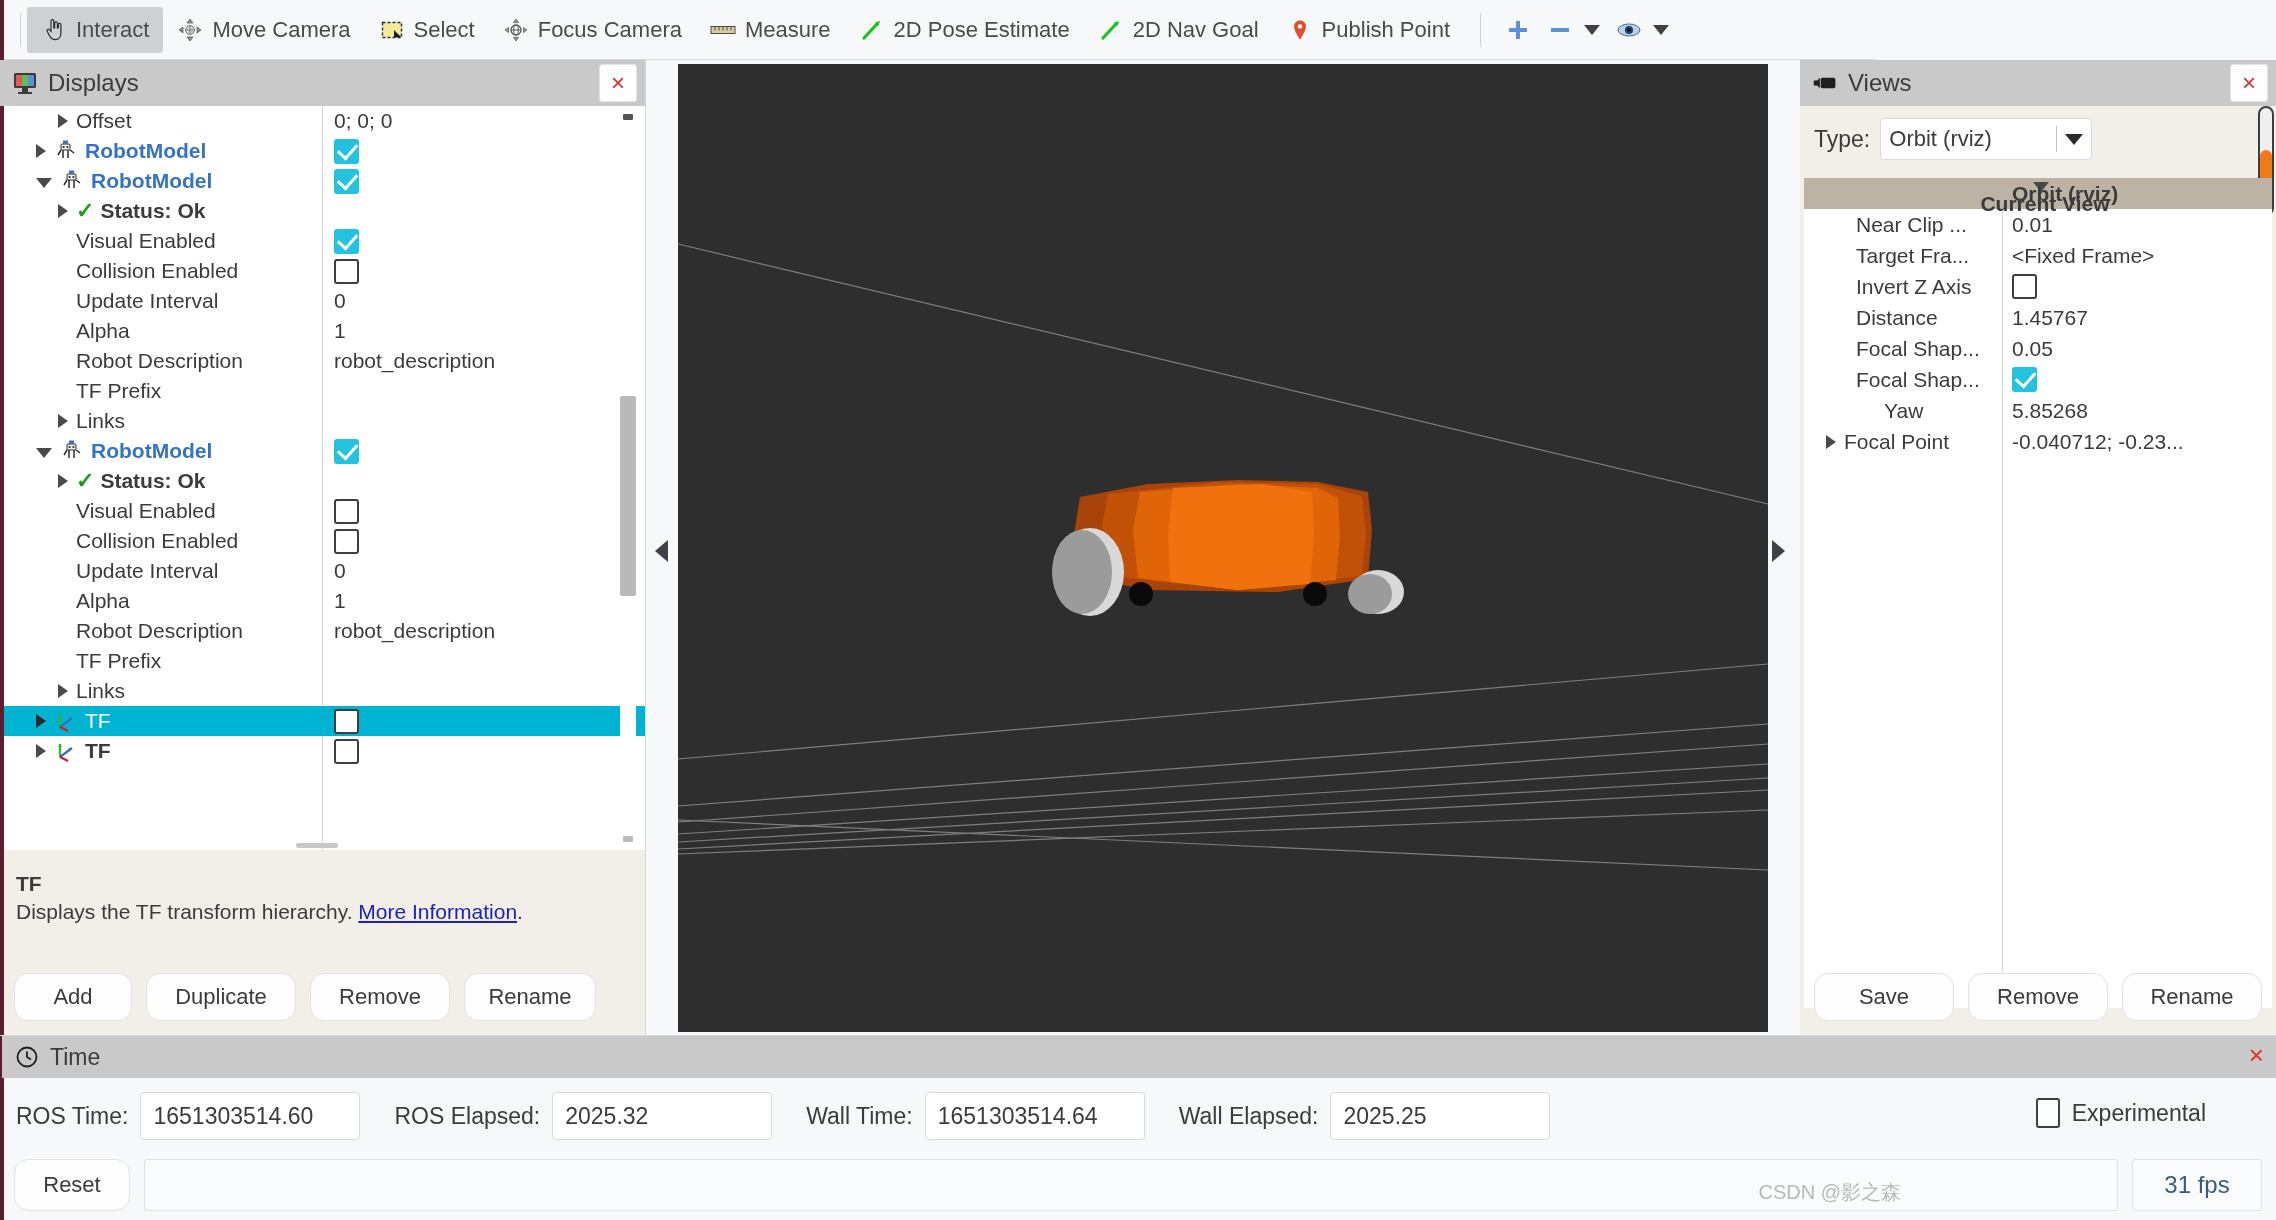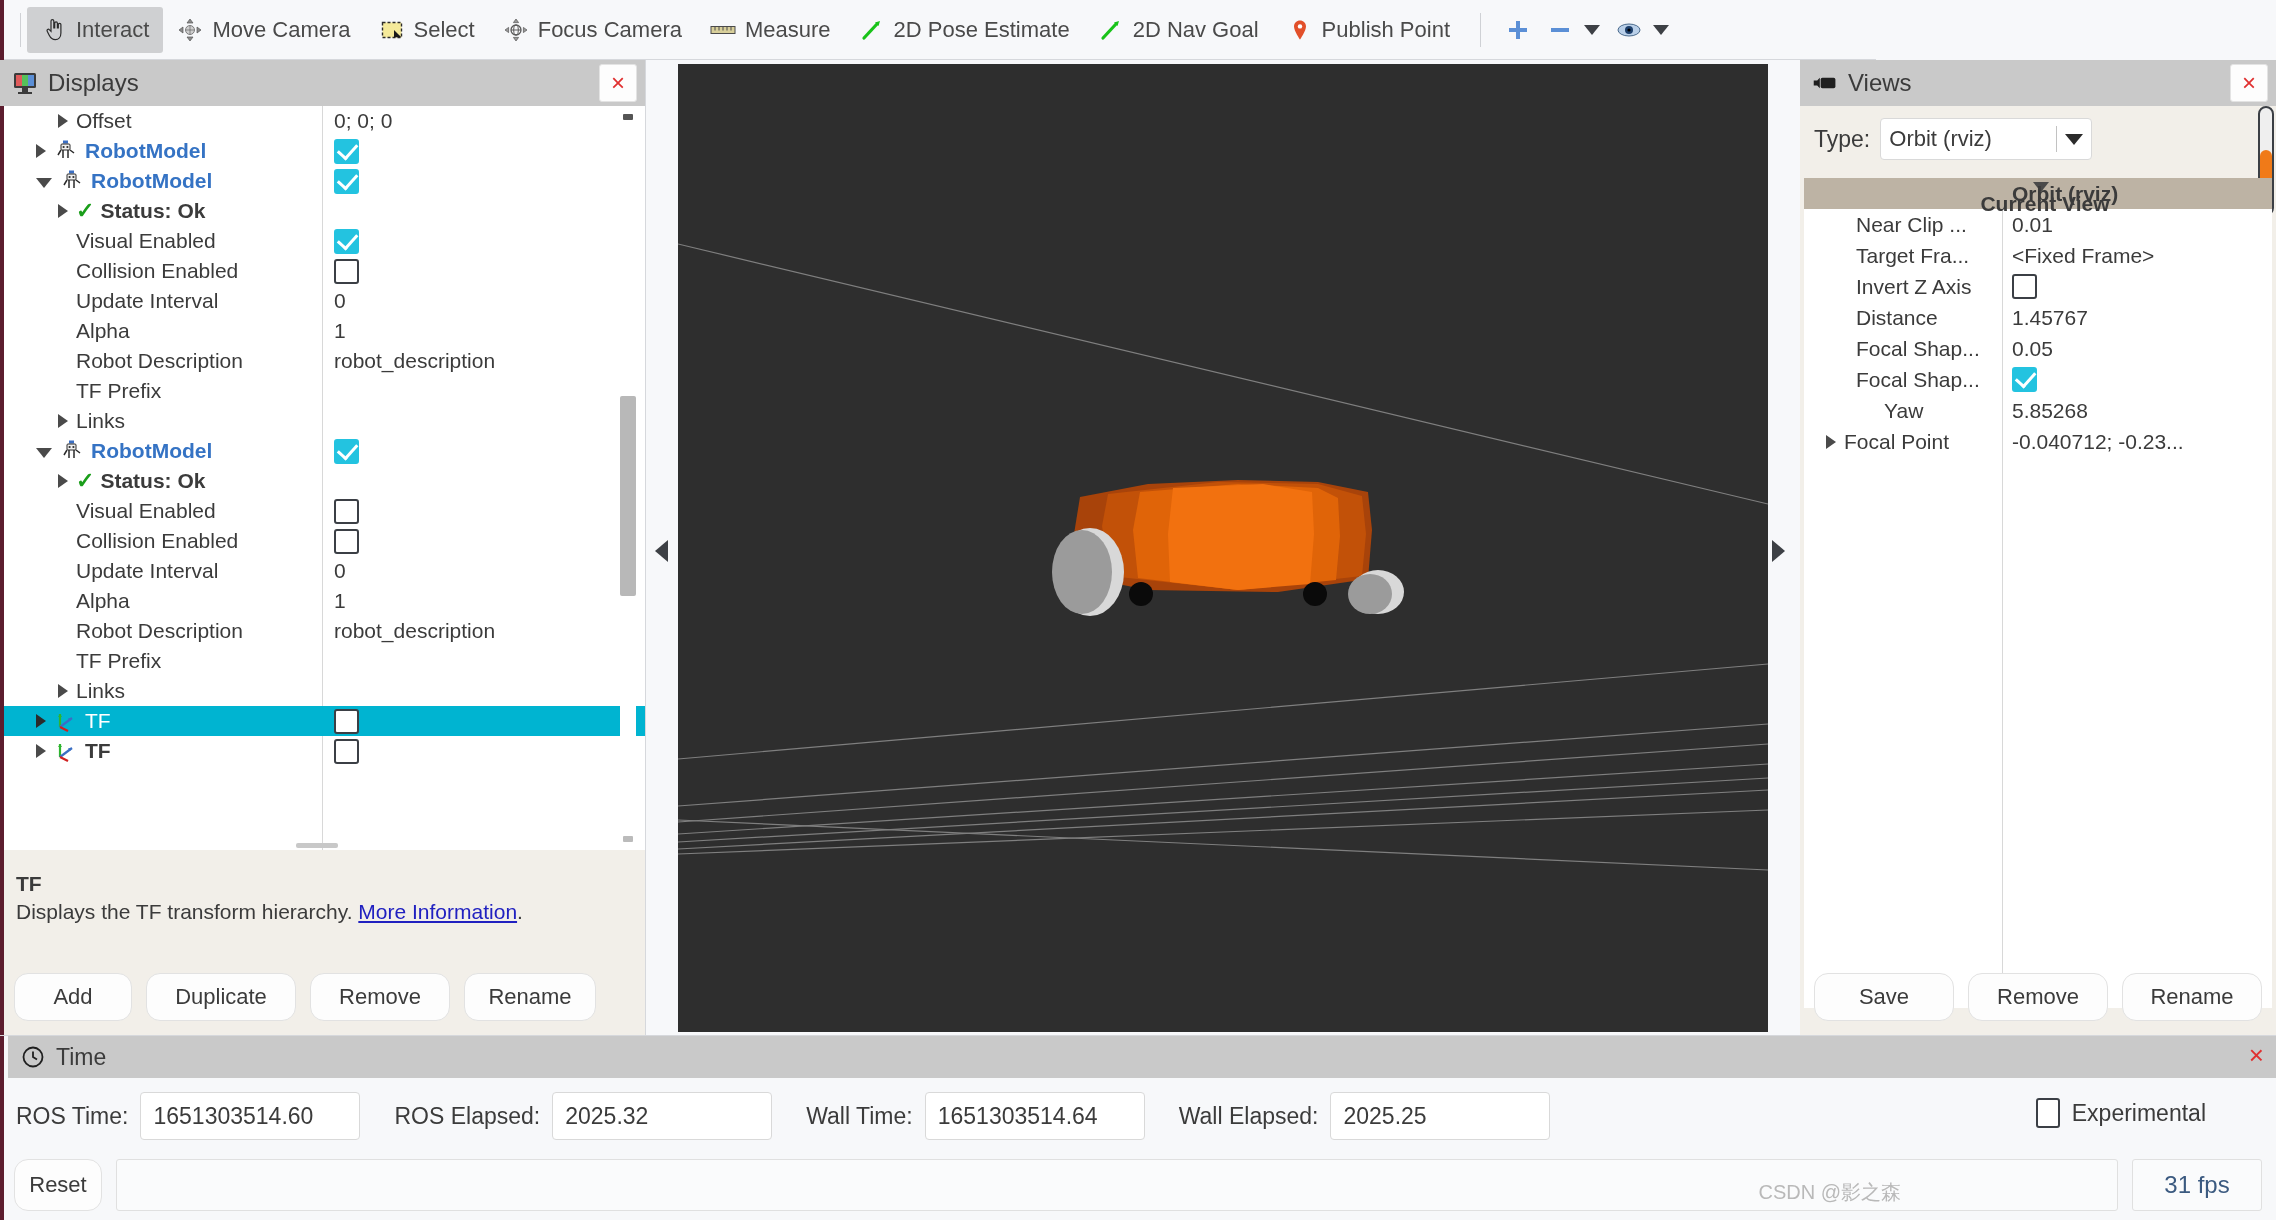--- a/index.html
+++ b/index.html
@@ -186,21 +186,21 @@
 
   
   #time {
     position: absolute; left: 0; top: 1035px; width: 2276px; height: 147px;
     background: #f7f8fa; border-top: 1px solid #d6d8dc;
   }
   #time::before {
     content: ""; position: absolute; left: 0; top: 0; width: 4px; height: 147px; background: #5c1d2e;
   }
   #time-head {
-    position: absolute; left: 8px; top: 0; right: 0; height: 42px; background: #c9c9c9;
+    position: absolute; left: 2px; top: 0; right: 0; height: 42px; background: #c9c9c9;
     display: flex; align-items: center; padding-left: 12px; gap: 10px;
   }
   #time-head .panel-title { font-size: 23px; }
   .time-close {
     position: absolute; right: 12px; top: 6px; color: #e03030; font-size: 26px; line-height: 1;
   }
   #time-fields {
     position: absolute; left: 16px; top: 56px; display: flex; align-items: center; gap: 0;
   }
   .tf-label { font-size: 23px; color: #3b3b3b; margin-right: 12px; white-space: nowrap; }
@@ -700,19 +700,19 @@
     <span class="tf-label">Wall Elapsed:</span>
     <div class="tf-input">2025.25</div>
   </div>
   <div id="experimental">
     <span class="chk-exp"></span>
     <span>Experimental</span>
   </div>
 </div>
 
 <div id="statusbar">
-  <div class="btn" style="width:88px;height:52px">Reset</div>
+  <div class="btn" style="width:116px;height:52px">Reset</div>
   <div id="status-field">
     <span></span>
     <span id="watermark">CSDN @影之森</span>
   </div>
   <div id="fps">31 fps</div>
 </div>
 
 </body></html>

